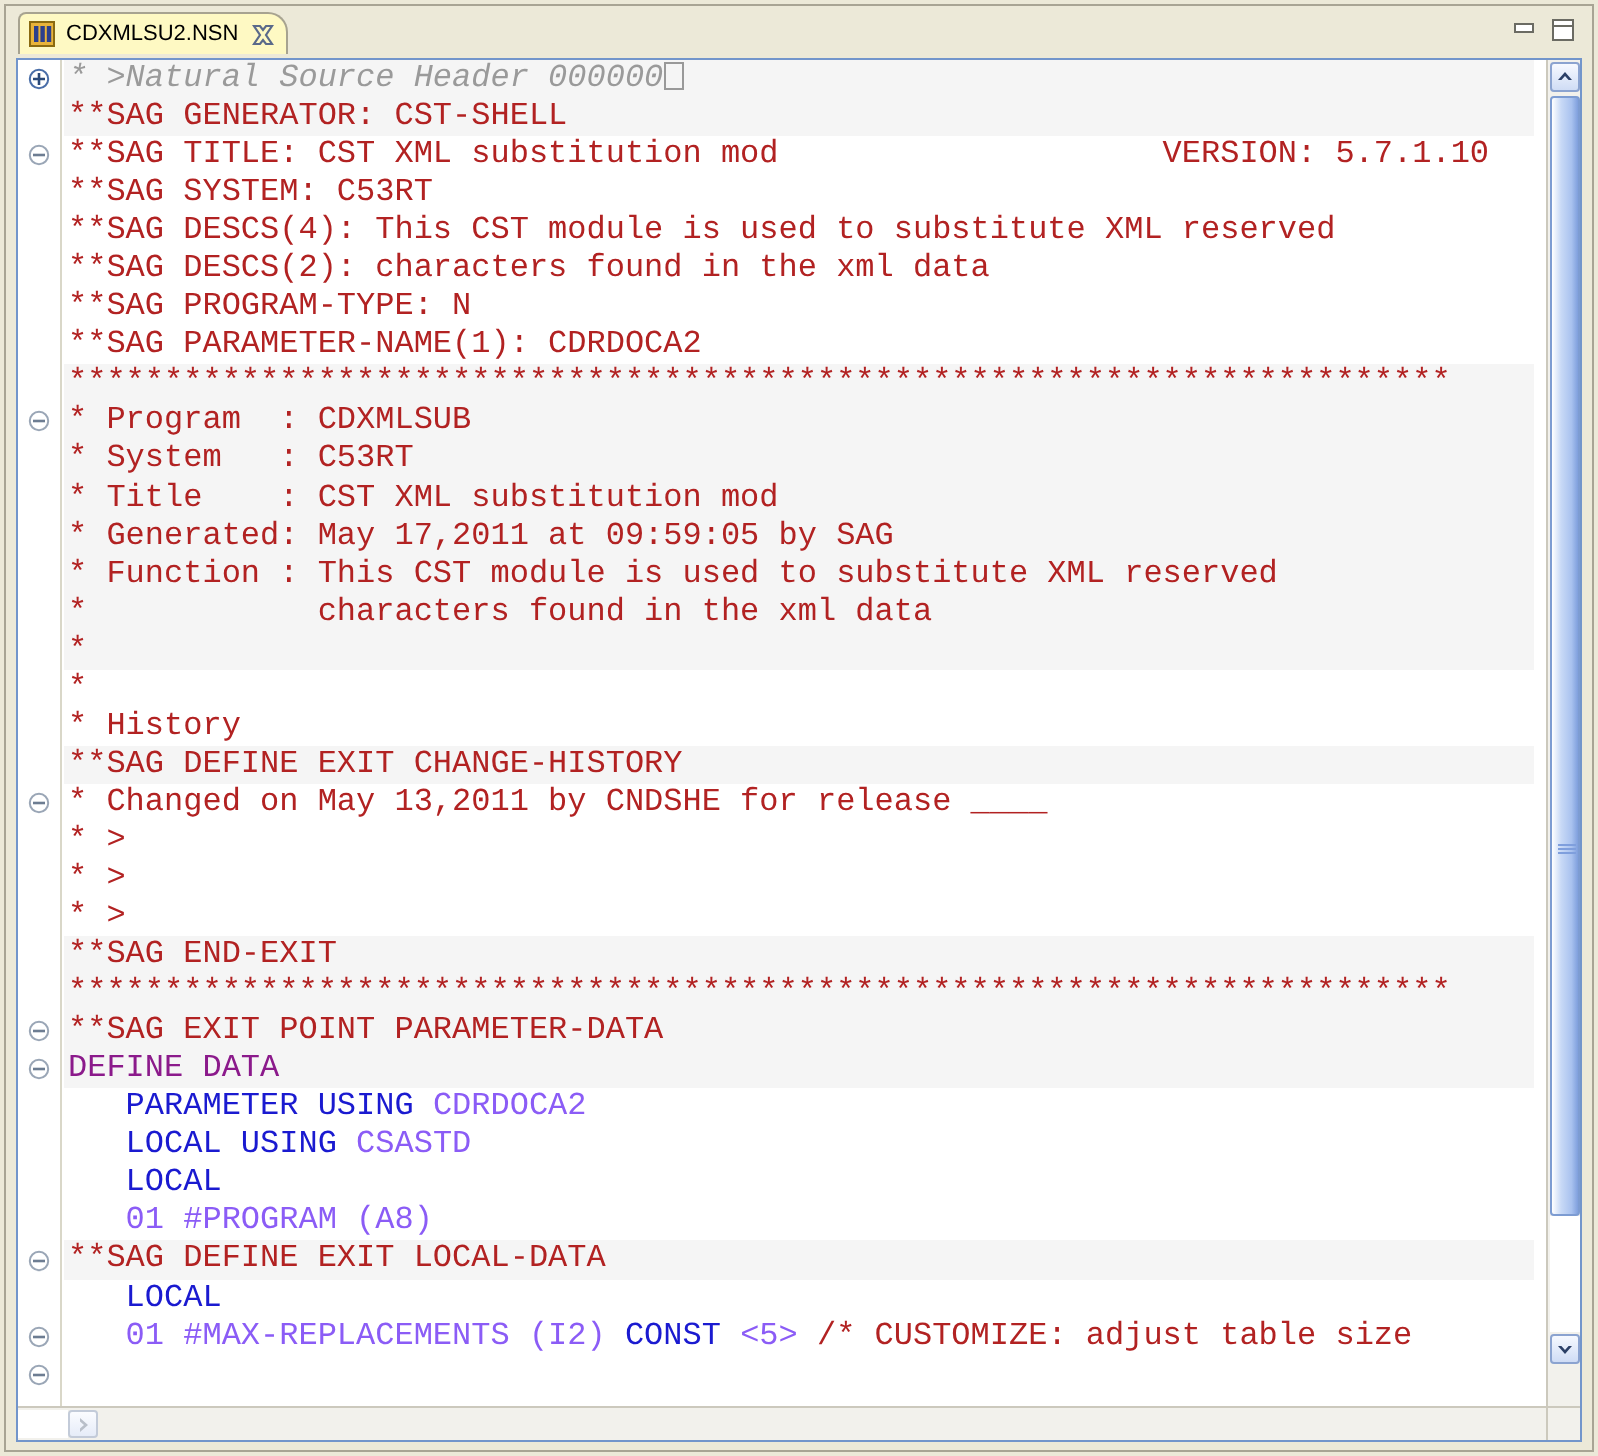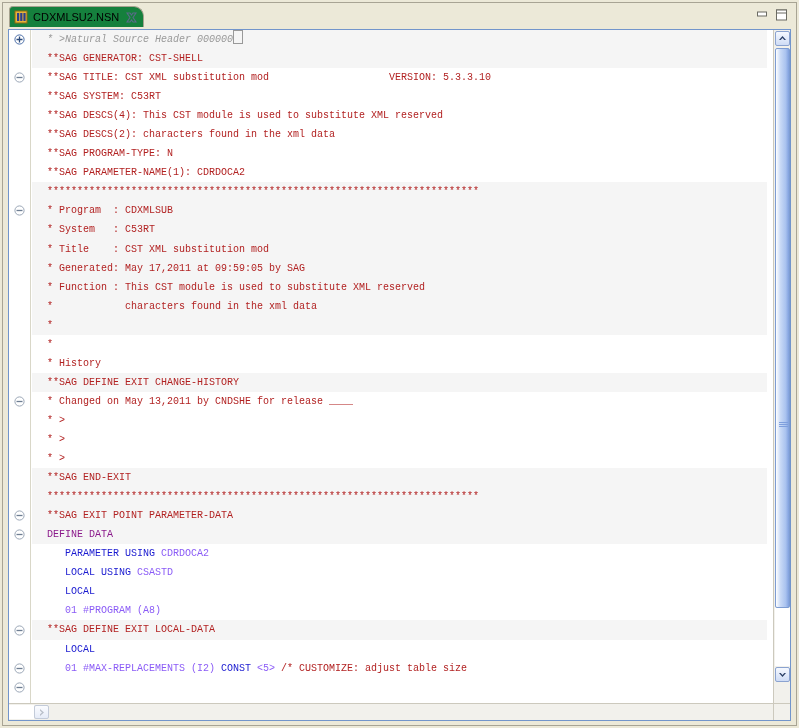--- a/index.html
+++ b/index.html
@@ -36,21 +36,21 @@
     position: absolute;
     left: 3px; top: 3px;
     width: 793px; height: 24px;
     background: #ece9d8;
   }
   #tab {
     position: absolute;
     left: 6px; top: 3px;
     height: 21px;
     padding: 0 6px 0 4px;
-    background: #15803d;
+    background: #fef9c3;
     border: 1px solid #a7a390;
     border-bottom: none;
     border-radius: 4px 10px 0 0;
     display: flex;
     align-items: center;
     gap: 5px;
     box-sizing: border-box;
   }
   #tab-icon {
     width: 14px; height: 14px;
@@ -123,24 +123,24 @@
     width: 735px;
     height: 673px;
     overflow: hidden;
     z-index: 1;
   }
   .line {
     position: relative;
     height: 19.05px;
     line-height: 19.05px;
     font-family: "Liberation Mono", "DejaVu Sans Mono", monospace;
-    font-size: 10px;
+    font-size: 16px;
     white-space: pre;
     color: #000000;
-    padding-left: 15px;
+    padding-left: 2px;
     box-sizing: border-box;
   }
   .line.hl { background: #f5f5f5; }
   .c-comment  { color: #b22222; margin-top: 36px; }
   .c-italic   { color: #9a9a9a; font-style: italic; }
   .c-keyword  { color: #1a1ad0; margin-top: 35px; }
   .c-define   { color: #8b1a8b; }
   .c-plain    { color: #8b5cf6; }
 
   
@@ -338,21 +338,21 @@
           <span class="fold" style="top: 689.8px;">
             <svg width="11" height="11" viewBox="0 0 11 11">
               <circle cx="5.5" cy="5.5" r="4.6" fill="#ffffff" stroke="#9aa6b6"></circle>
               <path d="M2.5 5.5 L8.5 5.5" stroke="#6d7d92" stroke-width="1.3"></path>
             </svg>
           </span>
         </div>
       <div id="code">
           <div class="line hl"><span class="c-italic">* &gt;Natural Source Header 000000</span><span class="caret-box"></span></div>
           <div class="line hl"><span class="c-comment">**SAG GENERATOR: CST-SHELL</span></div>
-          <div class="line"><span class="c-comment">**SAG TITLE: CST XML substitution mod                    VERSION: 5.3.3.10</span></div>
+          <div class="line"><span class="c-comment">**SAG TITLE: CST XML substitution mod                    VERSION: 5.7.1.10</span></div>
           <div class="line"><span class="c-comment">**SAG SYSTEM: C53RT</span></div>
           <div class="line"><span class="c-comment">**SAG DESCS(4): This CST module is used to substitute XML reserved</span></div>
           <div class="line"><span class="c-comment">**SAG DESCS(2): characters found in the xml data</span></div>
           <div class="line"><span class="c-comment">**SAG PROGRAM-TYPE: N</span></div>
           <div class="line"><span class="c-comment">**SAG PARAMETER-NAME(1): CDRDOCA2</span></div>
           <div class="line hl"><span class="c-comment">************************************************************************</span></div>
           <div class="line hl"><span class="c-comment">* Program  : CDXMLSUB</span></div>
           <div class="line hl"><span class="c-comment">* System   : C53RT</span></div>
           <div class="line hl"><span class="c-comment">* Title    : CST XML substitution mod</span></div>
           <div class="line hl"><span class="c-comment">* Generated: May 17,2011 at 09:59:05 by SAG</span></div>

